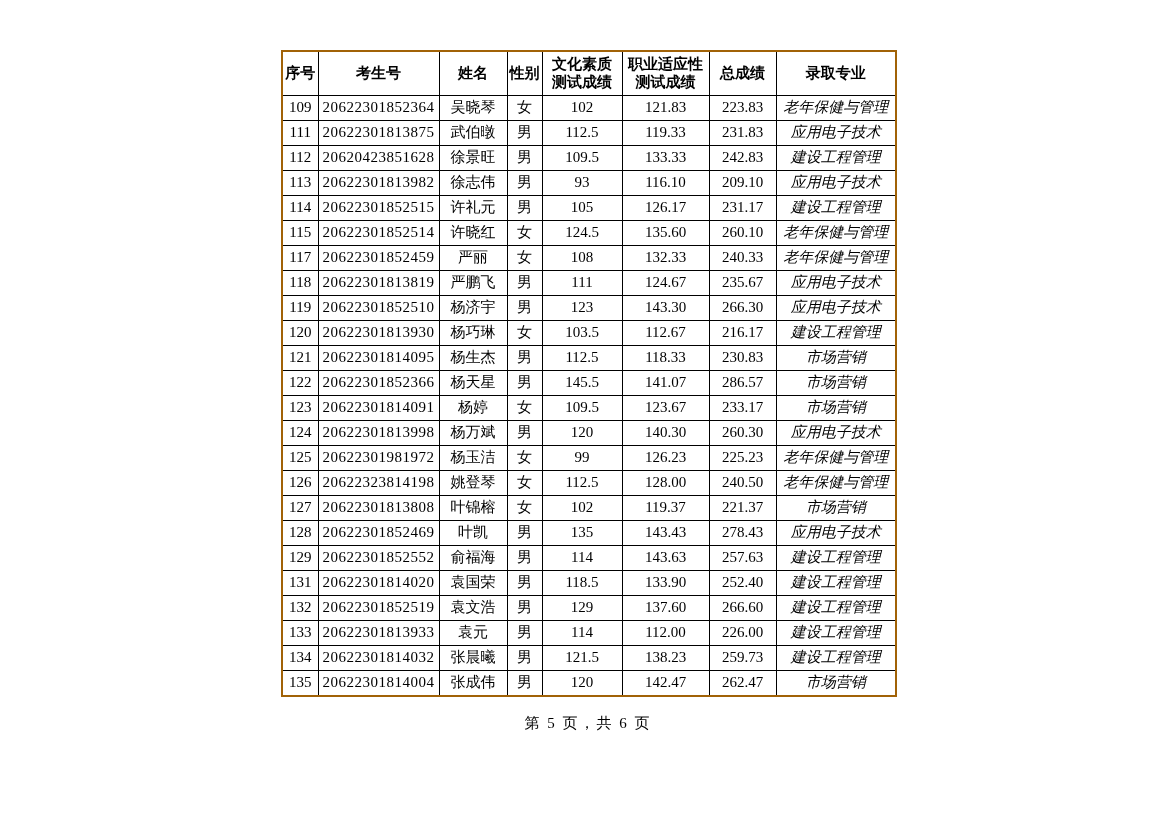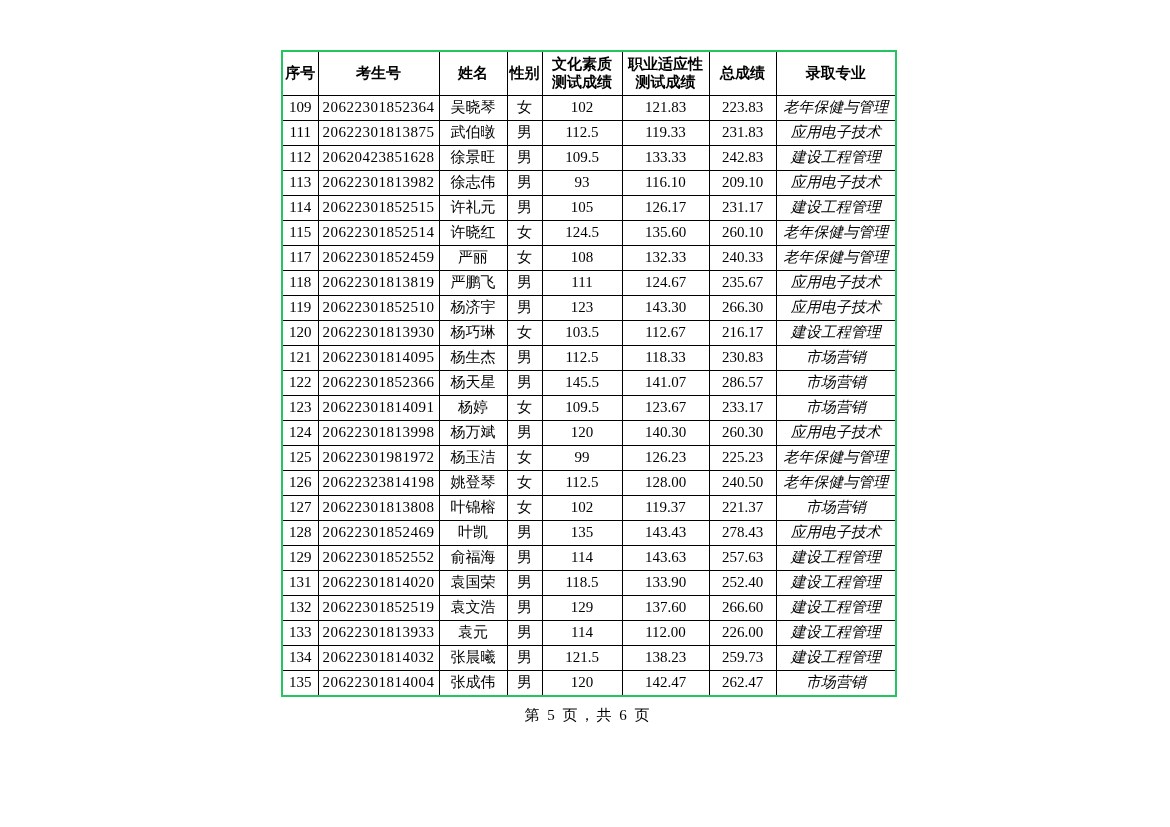--- a/index.html
+++ b/index.html
@@ -20,21 +20,21 @@
   .table-wrap {
     position: absolute;
     left: 281px;
     top: 50px;
     width: 614px;
   }
   table.roster {
     border-collapse: collapse;
     width: 614px;
     table-layout: fixed;
-    border: 2px solid #22c55e;
+    border: 2px solid #a16207;
   }
   table.roster th, table.roster td {
     border: 1px solid #000000;
     padding: 0;
     font-size: 15px;
     line-height: 1.15;
     text-align: center;
     vertical-align: middle;
     overflow: hidden;
     white-space: nowrap;
@@ -49,21 +49,21 @@
   }
   td.col-major {
     text-align: left;
     padding-left: 3px;
     font-style: italic;
   }
   td.col-candidate_no {
     letter-spacing: 0.5px;
   }
   .footer {
-    margin-top: 9px;
+    margin-top: 17px;
     text-align: center;
     font-size: 15px;
     letter-spacing: 2px;
   }
 </style>
 </head>
 <body>
 
 <div class="page">
   <div class="table-wrap">

